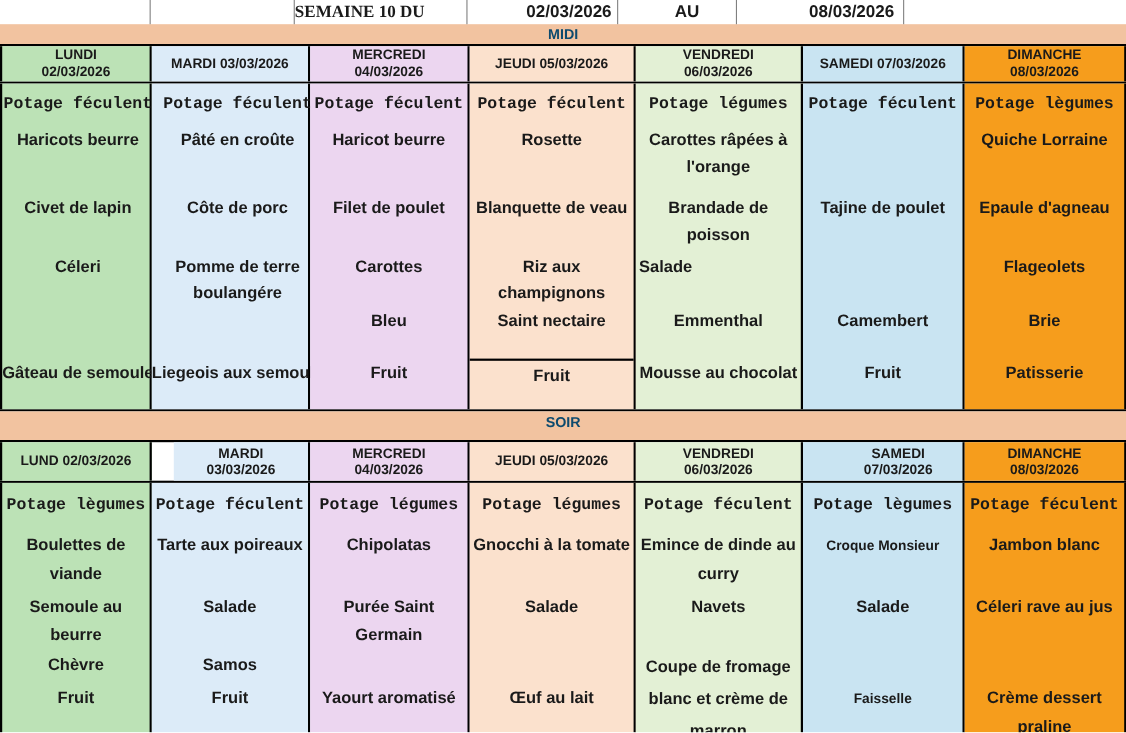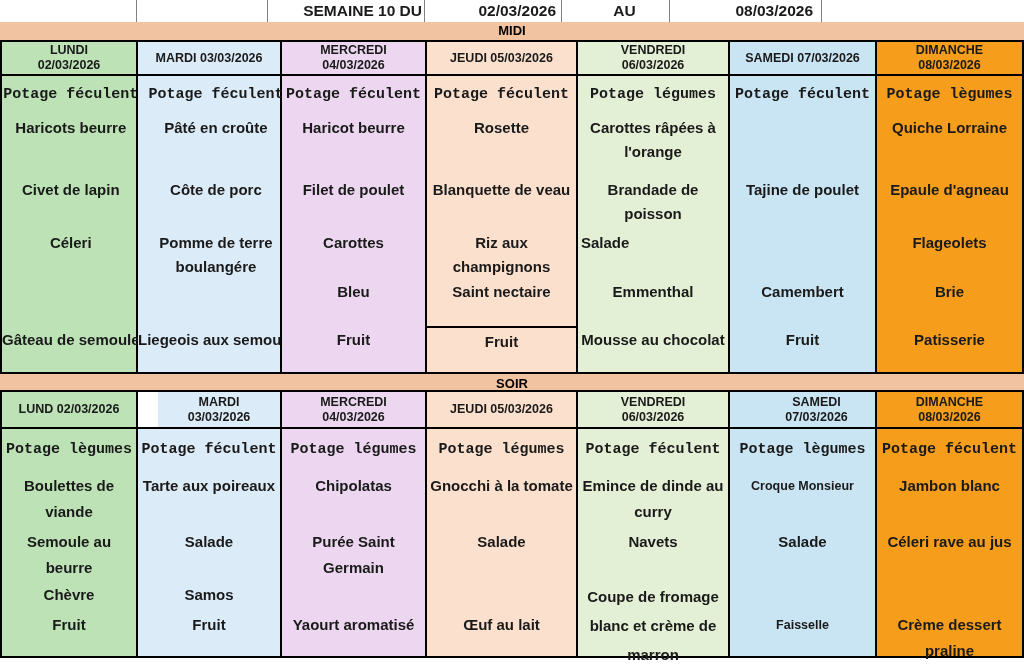--- a/index.html
+++ b/index.html
@@ -7,29 +7,29 @@
   .sheet {
     width:1024px; height:666px; overflow:hidden; background:#fff;
     font-family:"Liberation Sans","DejaVu Sans",sans-serif;
     font-weight:bold; color:#1a1a1a; position:relative;
   }
   
   .title-row { display:flex; height:22px; background:#fff; }
   .tcell { height:22px; line-height:21px; font-size:15.5px; border-right:1px solid #808080; overflow:visible; white-space:nowrap; }
   .tcell:last-child { border-right:none; }
   .t1{width:137px} .t2{width:131px}
-  .t3{width:157px; text-align:right; padding-right:2px;}
+  .t3{width:157px; padding-right:2px;font-family:Liberation Serif, serif;}
   .t4{width:137px; text-align:right; padding-right:5px;}
   .t5{width:108px; text-align:center; padding-left:18px;}
   .t6{width:152px; text-align:right; padding-right:8px;}
   .t7{width:202px}
   
-  .banner { width:100%; text-align:center; font-size:13px; color:#000000; }
+  .banner { width:100%; text-align:center; font-size:13px; color:#0c4a6e; }
   .banner-midi { height:18px; line-height:18px; }
-  .banner-soir { height:16px; line-height:19px; }
+  .banner-soir { height:26px; line-height:19px; }
   
   .day-headers { display:grid; grid-template-columns:138px 144px 145px 151px 152px 147px 147px;
                  border-top:2px solid #000; border-bottom:2px solid #000; }
   .day-headers.midi { height:36px; }
   .day-headers.soir { height:39px; }
   .day-header { border-right:2px solid #000; display:flex; align-items:center; justify-content:center;
                 text-align:center; font-size:12.5px; line-height:15px; white-space:pre; }
   .day-header.col0 { border-left:2px solid #000; }
   .day-header:last-child { border-right:2px solid #000; }
   

